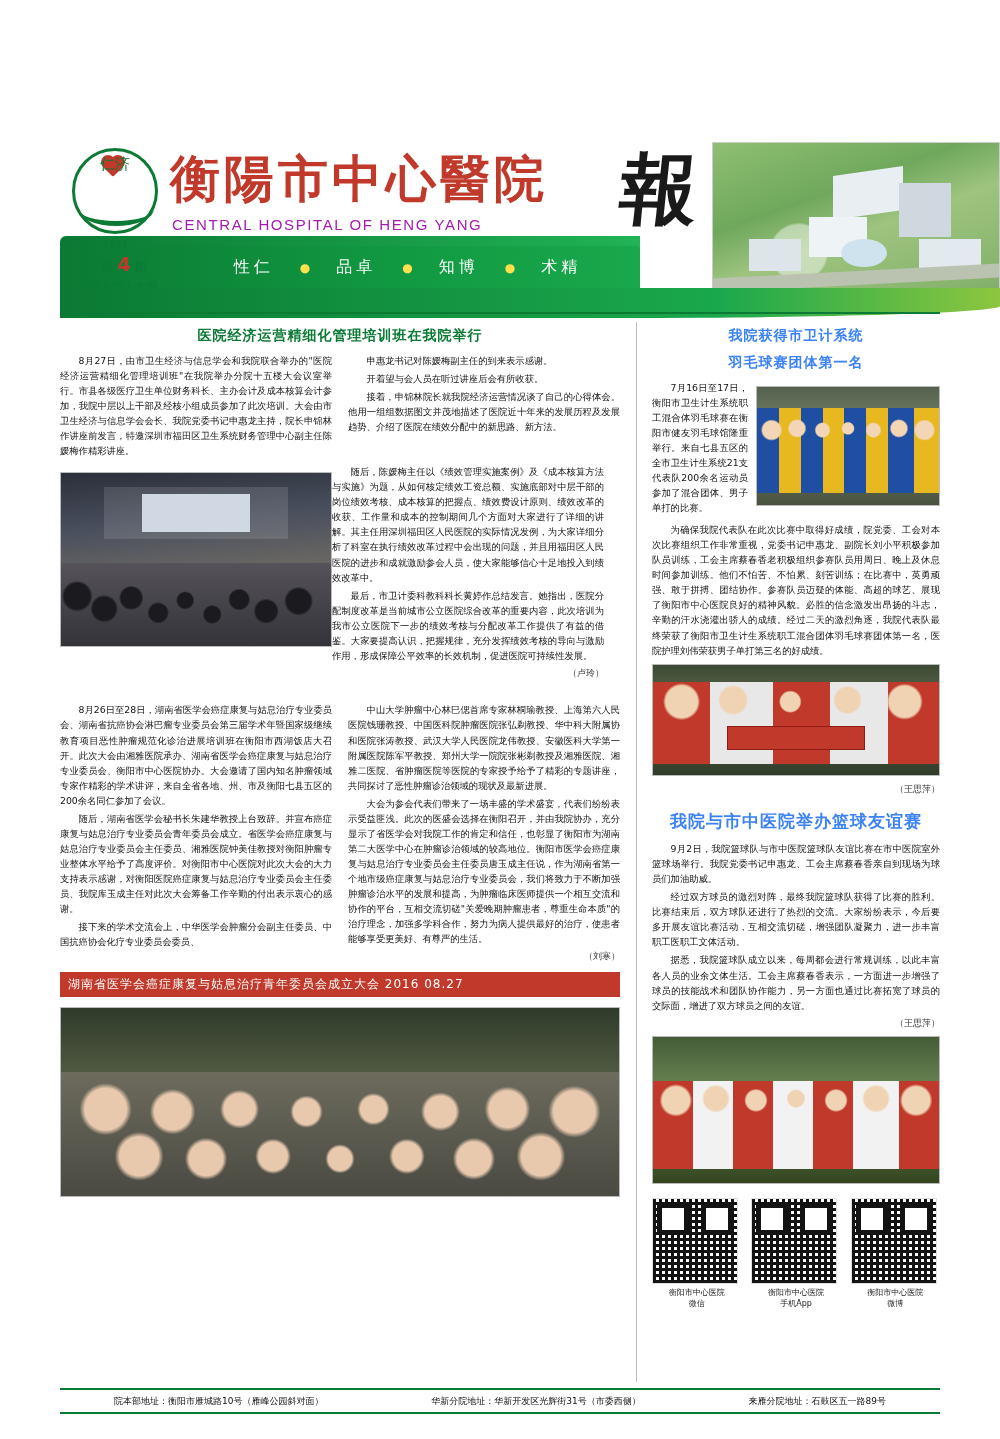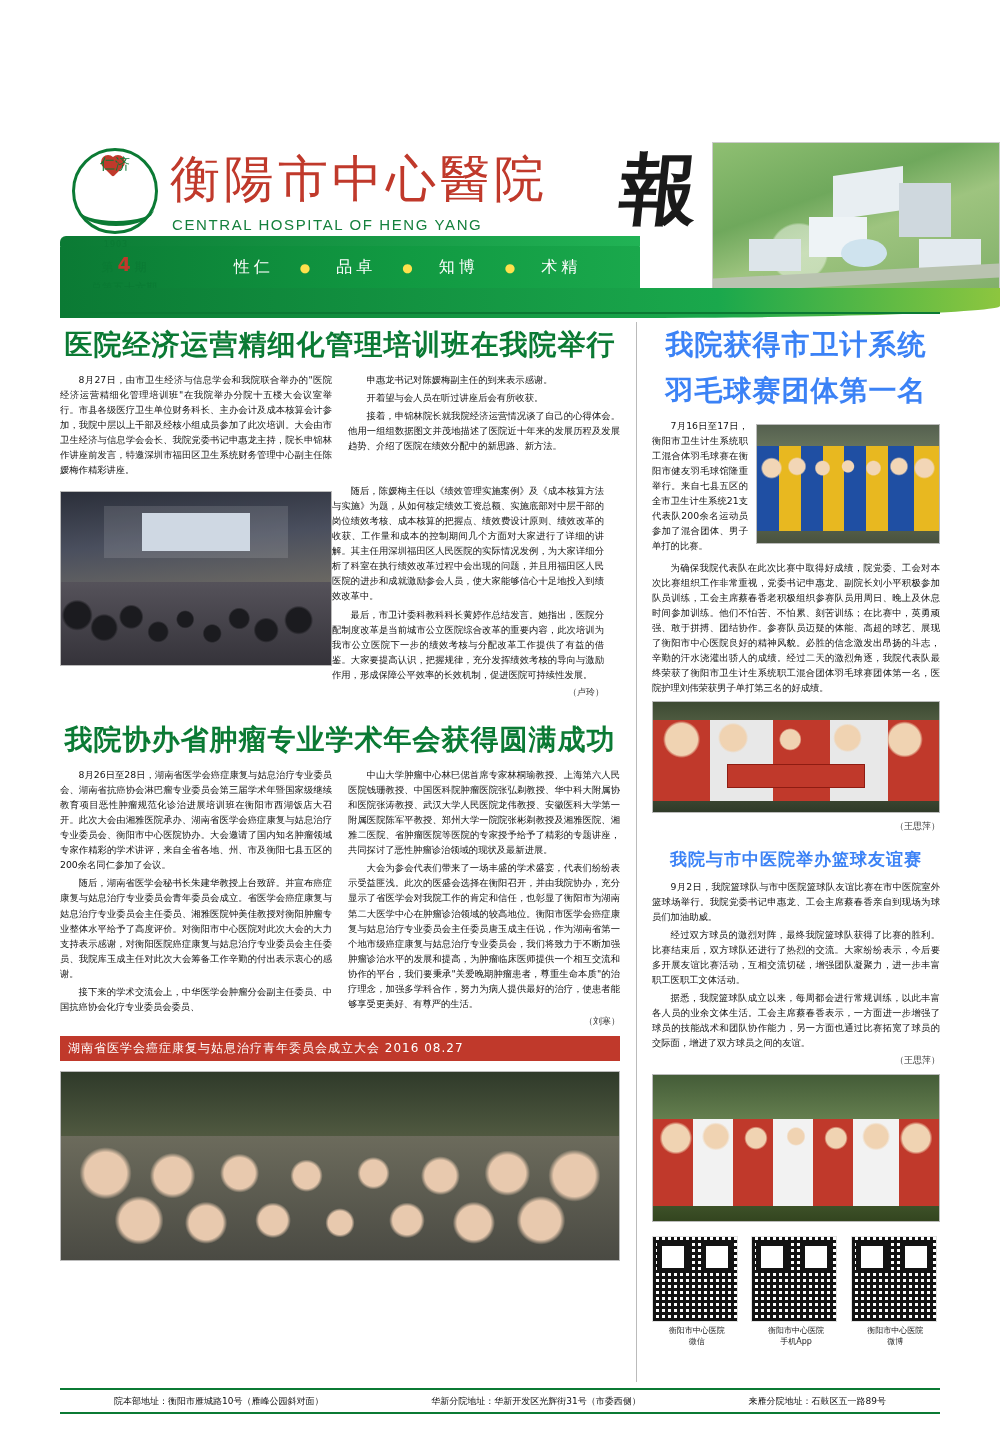--- a/index.html
+++ b/index.html
@@ -71,28 +71,28 @@
   .issue-block {
     position:absolute; left:0px; top:130px; width:128px;
     color:#0b7a34; font-size:11px; line-height:1.55; text-align:center;
     font-family:"DejaVu Sans", sans-serif;
   }
   .issue-block .no { font-size:12px; }
   .issue-block .no b{ font-size:19px; color:#c0392b; }
 
   .mast-title {
     position:absolute; left:110px; top:24px; width:470px; height:70px;
-    color:#c0392b; font-size:50px; font-weight:normal; letter-spacing:4px;
+    color:#c0392b; font-size:50px; font-weight:bold; letter-spacing:4px;
     font-family:"DejaVu Serif", serif;
     line-height:70px;
     white-space:nowrap;
   }
   .mast-en {
     position:absolute; left:112px; top:96px; width:470px;
-    color:#15803d; font-size:15px; letter-spacing:1.6px;
+    color:#a21caf; font-size:15px; letter-spacing:1.6px;
     font-family:"Liberation Sans", sans-serif;
   }
   .mast-bao {
     position:absolute; left:560px; top:18px;
     color:#1a1a1a; font-size:78px; font-weight:bold;
     font-family:"DejaVu Serif", serif;
     transform:skewX(-6deg);
   }
   .mast-photo {
     position:absolute; left:652px; top:22px; width:288px; height:158px;
@@ -124,21 +124,21 @@
   .vrule {
     position:absolute; left:636px; top:322px; width:1px; height:1060px; background:#bbb;
   }
 
   .col-left { position:absolute; left:60px; top:326px; width:560px; }
   .col-right { position:absolute; left:652px; top:326px; width:288px; }
 
   
   h2.hl {
     margin:0 0 8px 0;
-    color:#0b7a34; font-size:28px; font-weight:bold; text-align:center;
+    color:#0b7a34; font-size:14px; font-weight:bold; text-align:center;
     font-family:"DejaVu Serif", serif; letter-spacing:1px;
     line-height:1.35;
   }
   h2.hl.red { color:#3b82f6; }
   h2.hl.small { font-size:17px; }
 
   
   .txt {
     font-size:9.3px; line-height:1.62; color:#111; text-align:justify;
     font-family:"DejaVu Sans", sans-serif;
@@ -360,28 +360,27 @@
           <div class="txt">
             <p>随后，陈媛梅主任以《绩效管理实施案例》及《成本核算方法与实施》为题，从如何核定绩效工资总额、实施底部对中层干部的岗位绩效考核、成本核算的把握点、绩效费设计原则、绩效改革的收获、工作量和成本的控制期间几个方面对大家进行了详细的讲解。其主任用深圳福田区人民医院的实际情况发例，为大家详细分析了科室在执行绩效改革过程中会出现的问题，并且用福田区人民医院的进步和成就激励参会人员，使大家能够信心十足地投入到绩效改革中。</p>
             <p>最后，市卫计委科教科科长黄婷作总结发言。她指出，医院分配制度改革是当前城市公立医院综合改革的重要内容，此次培训为我市公立医院下一步的绩效考核与分配改革工作提供了有益的借鉴。大家要提高认识，把握规律，充分发挥绩效考核的导向与激励作用，形成保障公平效率的长效机制，促进医院可持续性发展。</p>
             <div class="sig">（卢玲）</div>
           </div>
         </div>
       </div>
     </div>
 
     <div style="margin-top:22px;">
-      <h2 class="hl">我院协办省肿瘤专业学术年会获得圆满成功</h2>
 
       <div class="txt two-col">
         <p>8月26日至28日，湖南省医学会癌症康复与姑息治疗专业委员会、湖南省抗癌协会淋巴瘤专业委员会第三届学术年暨国家级继续教育项目恶性肿瘤规范化诊治进展培训班在衡阳市西湖饭店大召开。此次大会由湘雅医院承办、湖南省医学会癌症康复与姑息治疗专业委员会、衡阳市中心医院协办。大会邀请了国内知名肿瘤领域专家作精彩的学术讲评，来自全省各地、州、市及衡阳七县五区的200余名同仁参加了会议。</p>
         <p>随后，湖南省医学会秘书长朱建华教授上台致辞。并宣布癌症康复与姑息治疗专业委员会青年委员会成立。省医学会癌症康复与姑息治疗专业委员会主任委员、湘雅医院钟美佳教授对衡阳肿瘤专业整体水平给予了高度评价。对衡阳市中心医院对此次大会的大力支持表示感谢，对衡阳医院癌症康复与姑息治疗专业委员会主任委员、我院库玉成主任对此次大会筹备工作辛勤的付出表示衷心的感谢。</p>
         <p>接下来的学术交流会上，中华医学会肿瘤分会副主任委员、中国抗癌协会化疗专业委员会委员、</p>
         <p>中山大学肿瘤中心林巳偲首席专家林桐瑜教授、上海第六人民医院钱珊教授、中国医科院肿瘤医院张弘剃教授、华中科大附属协和医院张涛教授、武汉大学人民医院龙伟教授、安徽医科大学第一附属医院陈军平教授、郑州大学一院院张彬剃教授及湘雅医院、湘雅二医院、省肿瘤医院等医院的专家授予给予了精彩的专题讲座，共同探讨了恶性肿瘤诊治领域的现状及最新进展。</p>
-        <p>大会为参会代表们带来了一场丰盛的学术盛宴，代表们纷纷表示受益匪浅。此次的医盛会选择在衡阳召开，并由我院协办，充分显示了省医学会对我院工作的肯定和信任，也彰显了衡阳市为湖南第二大医学中心在肿瘤诊治领域的较高地位。衡阳市医学会癌症康复与姑息治疗专业委员会主任委员唐玉成主任说，作为湖南省第一个地市级癌症康复与姑息治疗专业委员会，我们将致力于不断加强肿瘤诊治水平的发展和提高，为肿瘤临床医师提供一个相互交流和协作的平台，我们要秉承"关爱晚期肿瘤患者，尊重生命本质"的治疗理念，加强多学科合作，努力为病人提供最好的治疗，使患者能够享受更美好、有尊严的生活。</p>
+        <p>大会为参会代表们带来了一场丰盛的学术盛宴，代表们纷纷表示受益匪浅。此次的医盛会选择在衡阳召开，并由我院协办，充分显示了省医学会对我院工作的肯定和信任，也彰显了衡阳市为湖南第二大医学中心在肿瘤诊治领域的较高地位。衡阳市医学会癌症康复与姑息治疗专业委员会主任委员唐玉成主任说，作为湖南省第一个地市级癌症康复与姑息治疗专业委员会，我们将致力于不断加强肿瘤诊治水平的发展和提高，为肿瘤临床医师提供一个相互交流和协作的平台，互相交流切磋"关爱晚期肿瘤患者，尊重生命本质"的治疗理念，加强多学科合作，努力为病人提供最好的治疗，使患者能够享受更美好、有尊严的生活。</p>
         <div class="sig">（刘寒）</div>
       </div>
 
       <div style="margin-top:8px;">
         <div class="group-caption">湖南省医学会癌症康复与姑息治疗青年委员会成立大会 2016 08.27</div>
         <div class="photo ph-group">
           <div class="rows"></div>
         </div>
       </div>
     </div>

